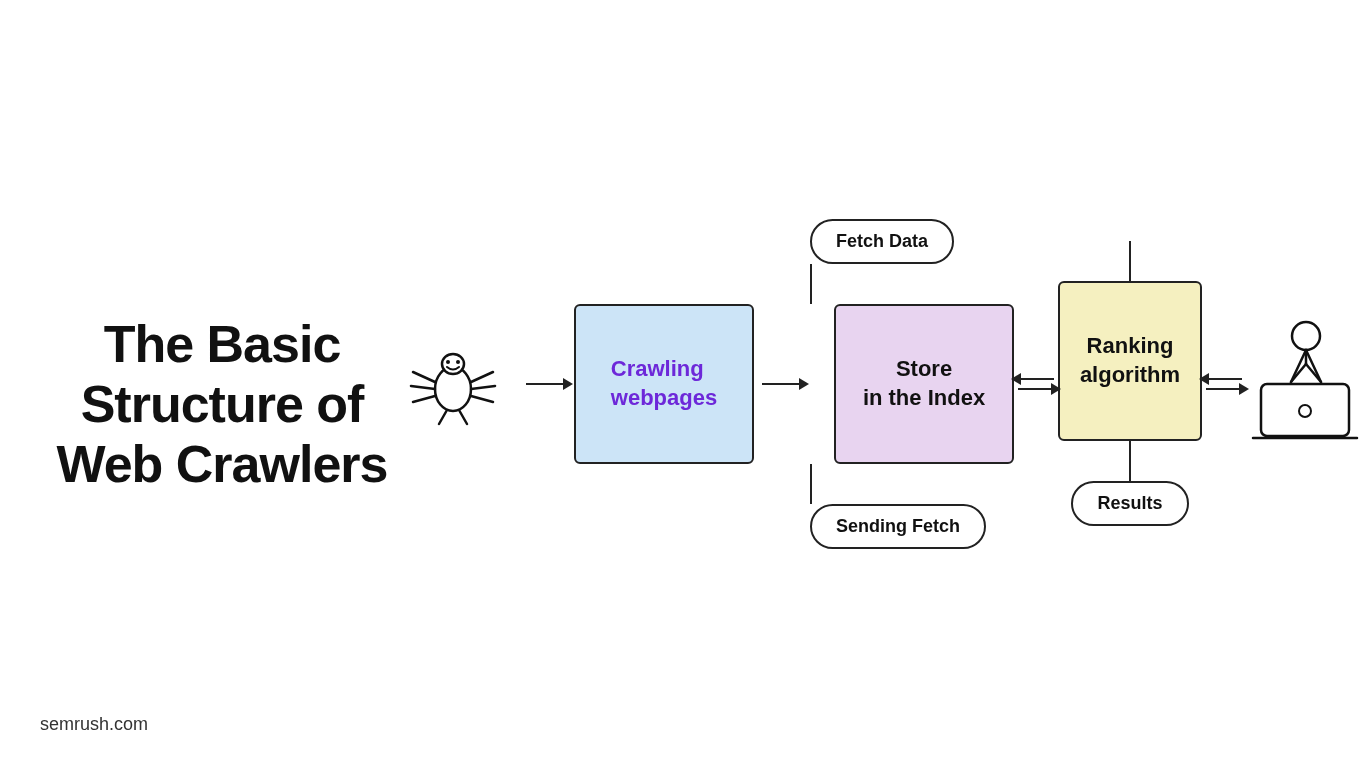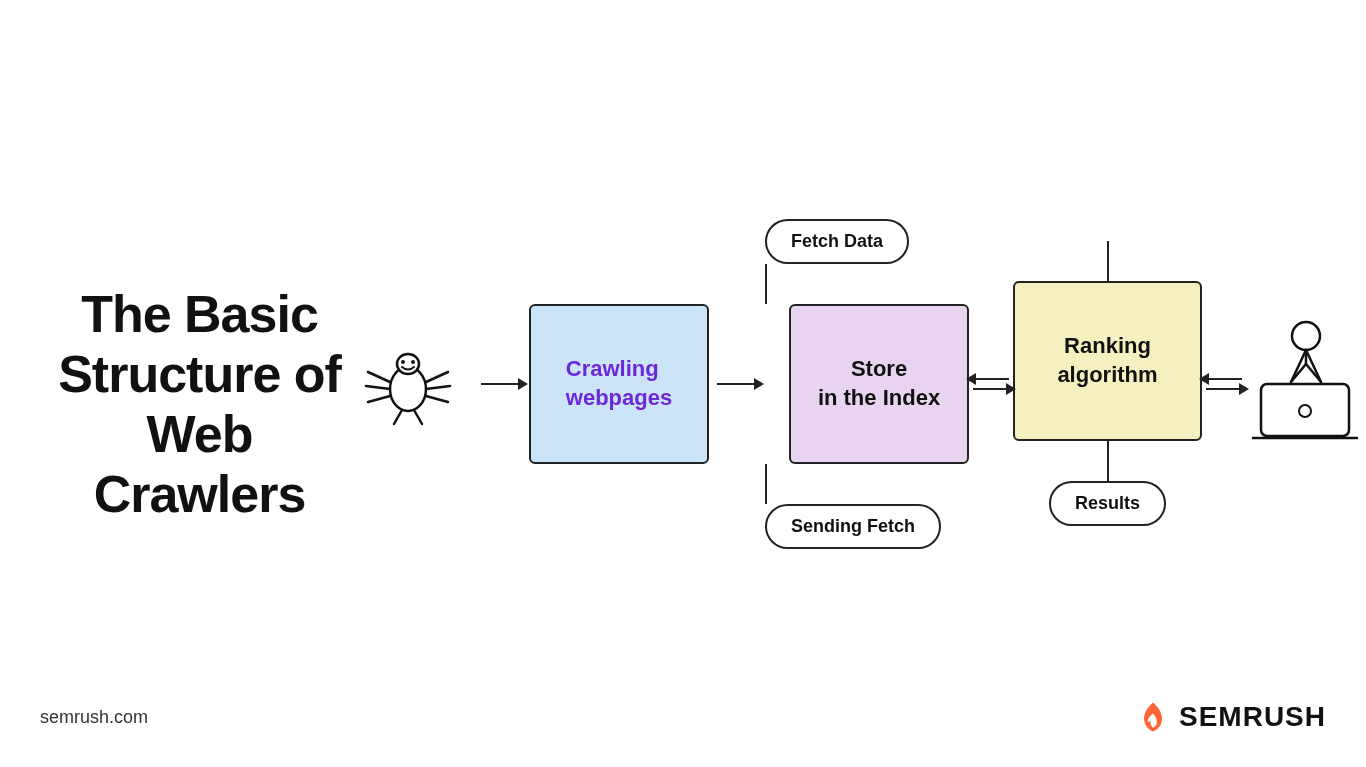--- a/index.html
+++ b/index.html
@@ -97,21 +97,21 @@
       justify-content: center;
       text-align: center;
       font-size: 22px;
       font-weight: 700;
       color: #111;
       line-height: 1.3;
       margin-left: 24px;
     }
 
     .box-ranking {
-      width: 189px;
+      width: 144px;
       height: 160px;
       background: #f5f0c0;
       border: 2px solid #222;
       border-radius: 6px;
       display: flex;
       align-items: center;
       justify-content: center;
       text-align: center;
       font-size: 22px;
       font-weight: 700;
@@ -369,23 +369,15 @@
           <line x1="55" y1="50" x2="40" y2="68" stroke="#111" stroke-width="2.5" stroke-linecap="round"></line>
           <line x1="55" y1="50" x2="70" y2="68" stroke="#111" stroke-width="2.5" stroke-linecap="round"></line>
         </svg>
       </div>
 
     </div>
   </div>
 
   <div class="footer">
     <span class="footer-url">semrush.com</span>
-    <div class="semrush-logo">
-
-      <svg class="semrush-icon" viewBox="0 0 40 40" fill="none" xmlns="http://www.w3.org/2000/svg">
-        <path d="M20 4 C20 4 30 12 30 22 C30 28 26 34 20 36 C14 34 10 28 10 22 C10 12 20 4 20 4Z" fill="#ff6534"></path>
-        <path d="M20 16 C20 16 26 22 24 28 C22 31 20 32 20 32 C18 30 16 27 18 23 C17 25 15 26 14 25 C14 22 17 18 20 16Z" fill="white"></path>
-      </svg>
-      <span class="semrush-text">SEMRUSH</span>
-    </div>
   </div>
 
 </div>
 
 </body></html>

